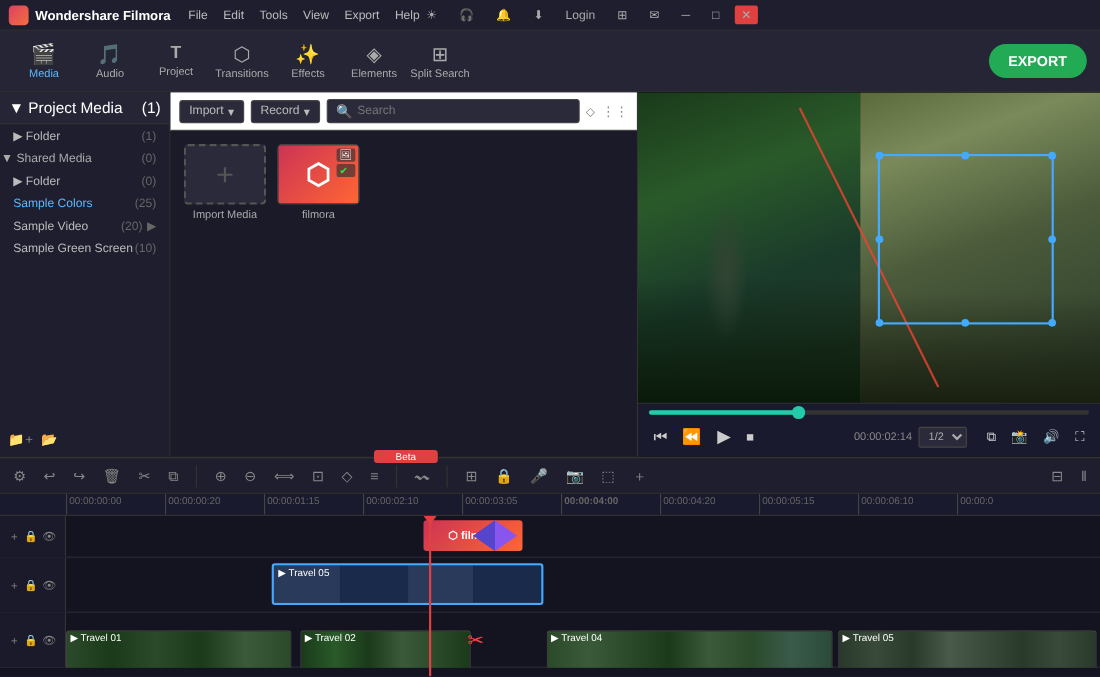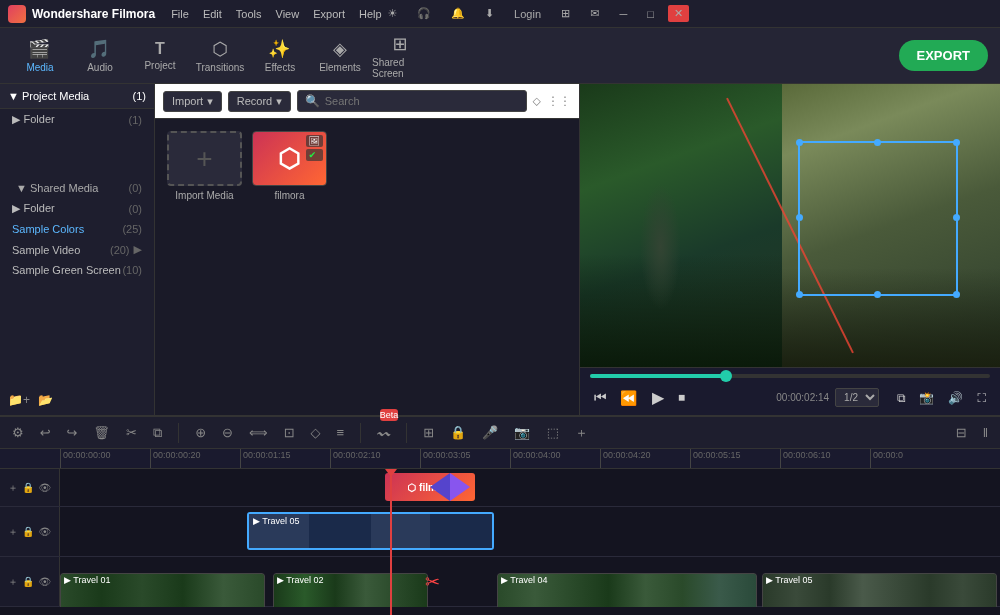--- a/index.html
+++ b/index.html
@@ -37,27 +37,27 @@
     }
 
     
     #main { display: flex; height: calc(615px - 28px - 56px - 200px); }
 
     
     #left-panel { width: 155px; background: #1e1e2e; border-right: 1px solid #333; flex-shrink: 0; }
     #project-media-header {
       display: flex; align-items: center; justify-content: space-between;
       padding: 6px 8px; background: #252535; border-bottom: 1px solid #333;
-      font-size: 11px; color: #fff;
+      font-size: 14px; color: #fff;
     }
     .panel-item {
       display: flex; align-items: center; justify-content: space-between;
       padding: 4px 12px; font-size: 11px; color: #bbb; cursor: pointer;
     }
-    .panel-item.section { color: #aaa; padding-left: 16px; margin-top: 48px; }
+    .panel-item.section { color: #aaa; padding-left: 1px; }
     .panel-item .count { color: #666; }
     .panel-item.active-item { color: #5cb8ff; }
     .panel-footer { display: flex; gap: 8px; padding: 8px; margin-top: auto; }
     #left-panel { display: flex; flex-direction: column; }
     .panel-items-list { flex: 1; overflow-y: auto; }
 
     
     #center-panel { flex: 1; background: #1a1a28; border-right: 1px solid #333; display: flex; flex-direction: column; }
     #media-toolbar {
       display: flex; align-items: center; padding: 6px 8px; gap: 6px;
@@ -125,21 +125,21 @@
     .right-controls .ctrl-btn { font-size: 12px; }
 
     
     #timeline { height: 200px; background: #141420; border-top: 2px solid #333; display: flex; flex-direction: column; }
     #timeline-toolbar {
       display: flex; align-items: center; height: 32px; background: #1e1e2e;
       border-bottom: 1px solid #333; padding: 0 8px; gap: 8px;
     }
     .tl-btn { background: none; border: none; color: #888; cursor: pointer; font-size: 13px; padding: 2px 4px; }
     .tl-sep { width: 1px; height: 20px; background: #333; margin: 0 4px; }
-    .record-badge { background: #e04040; color: #fff; font-size: 9px; padding: 1px 0; border-radius: 3px; margin-left: -6px; margin-top: -10px; }
+    .record-badge { background: #e04040; color: #fff; font-size: 9px; padding: 1px 20px; border-radius: 3px; margin-left: -6px; margin-top: -10px; }
     #timeline-ruler {
       height: 20px; background: #1a1a2e; border-bottom: 1px solid #333;
       position: relative; overflow: hidden;
     }
     .ruler-mark { flex: 1; border-left: 1px solid #444; font-size: 9px; color: #666; padding-left: 2px; padding-top: 2px; }
     #timeline-tracks { flex: 1; display: flex; flex-direction: column; overflow: hidden; }
     .track-row { display: flex; height: 38px; border-bottom: 1px solid #2a2a3a; }
     .track-header { width: 60px; background: #1a1a2a; border-right: 1px solid #333; display: flex; align-items: center; justify-content: center; gap: 4px; flex-shrink: 0; }
     .track-header .th-icon { font-size: 10px; color: #888; cursor: pointer; }
     .track-content { flex: 1; position: relative; overflow: hidden; }
@@ -221,21 +221,21 @@
   <div class="tool-btn">
     <span class="icon">✨</span>
     <span>Effects</span>
   </div>
   <div class="tool-btn">
     <span class="icon">◈</span>
     <span>Elements</span>
   </div>
   <div class="tool-btn">
     <span class="icon">⊞</span>
-    <span>Shared Screen</span>
+    <span>Split Search</span>
   </div>
   <button class="export-btn">EXPORT</button>
 </div>
 
 <div id="main">
 
   <div id="left-panel">
     <div id="project-media-header">
       <span>▼ <span>Project Media</span></span>
       <span>(1)</span>
@@ -400,21 +400,21 @@
     <button class="tl-btn">‖</button>
   </div>
 
   <div id="timeline-ruler" style="display:flex;align-items:flex-end;padding-left:60px;">
     <div style="display:flex;width:100%;height:20px;">
       <div class="ruler-mark" style="flex:0 0 90px;">00:00:00:00</div>
       <div class="ruler-mark" style="flex:0 0 90px;">00:00:00:20</div>
       <div class="ruler-mark" style="flex:0 0 90px;">00:00:01:15</div>
       <div class="ruler-mark" style="flex:0 0 90px;">00:00:02:10</div>
       <div class="ruler-mark" style="flex:0 0 90px;">00:00:03:05</div>
-      <div class="ruler-mark" style="flex:0 0 90px;">00:00:04:00</div>
+      <div class="ruler-mark" style="flex:0 0 90px;font-weight:bold;">00:00:04:00</div>
       <div class="ruler-mark" style="flex:0 0 90px;">00:00:04:20</div>
       <div class="ruler-mark" style="flex:0 0 90px;">00:00:05:15</div>
       <div class="ruler-mark" style="flex:0 0 90px;">00:00:06:10</div>
       <div class="ruler-mark" style="flex:0 0 90px;">00:00:0</div>
     </div>
   </div>
 
   <div id="timeline-tracks" style="position:relative;">
 
     <div class="track-row" style="height:38px;">

